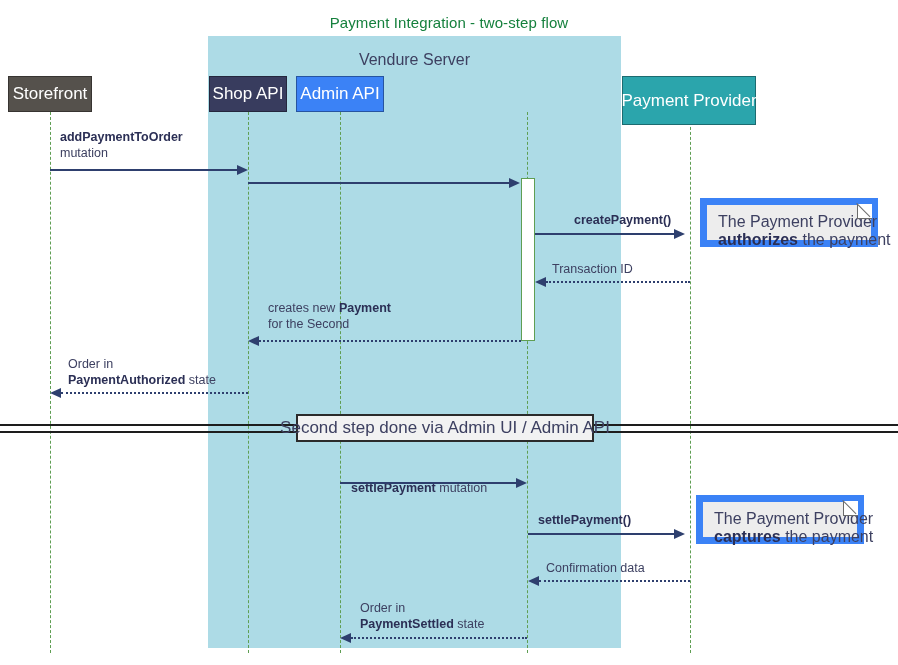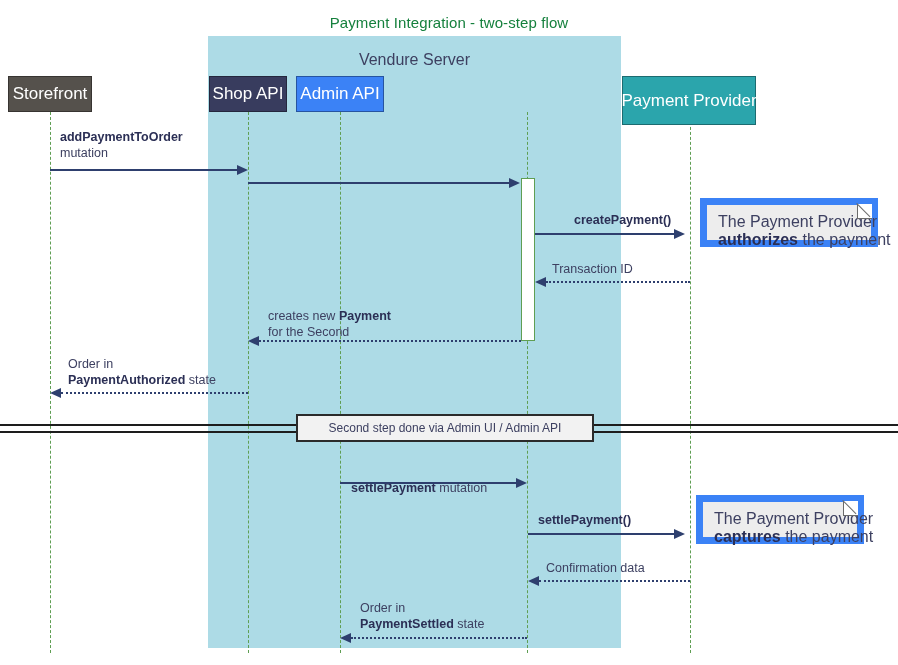--- a/index.html
+++ b/index.html
@@ -146,21 +146,21 @@
     border-top: 2px solid #1d1d1d;
   }
   .divider-box {
     position: absolute;
     box-sizing: border-box;
     background: #f2f2f2;
     border: 2px solid #2b2b2b;
     display: flex;
     align-items: center;
     justify-content: center;
-    font-size: 12px;
+    font-size: 17px;
     color: #3d4061;
     white-space: nowrap;
   }
 </style>
 </head>
 <body>
 
 <div id="diagram">
 
   <div class="title">Payment Integration - two-step flow</div>
@@ -210,21 +210,21 @@
     <div>The Payment Provider</div>
     <div><b>authorizes</b><span> the payment</span></div>
   </div>
 
   <div class="msg-label" style="left:552px; top:261px;">
     <span>Transaction ID</span>
   </div>
   <div class="msg-line dotted" style="left:546px; top:281px; width:144px;"></div>
   <div class="arrowhead left" style="left:535px; top:277px;"></div>
 
-  <div class="msg-label" style="left:268px; top:300px;margin-top:8px;">
+  <div class="msg-label" style="left:268px; top:300px;">
     <div>
       <span>creates new </span><b>Payment</b>
     </div>
     <div><span>for the Second</span></div>
   </div>
   <div class="msg-line dotted" style="left:259px; top:340px; width:262px;"></div>
   <div class="arrowhead left" style="left:248px; top:336px;"></div>
 
   <div class="msg-label" style="left:68px; top:356px;">
     <div><span>Order in</span></div>

